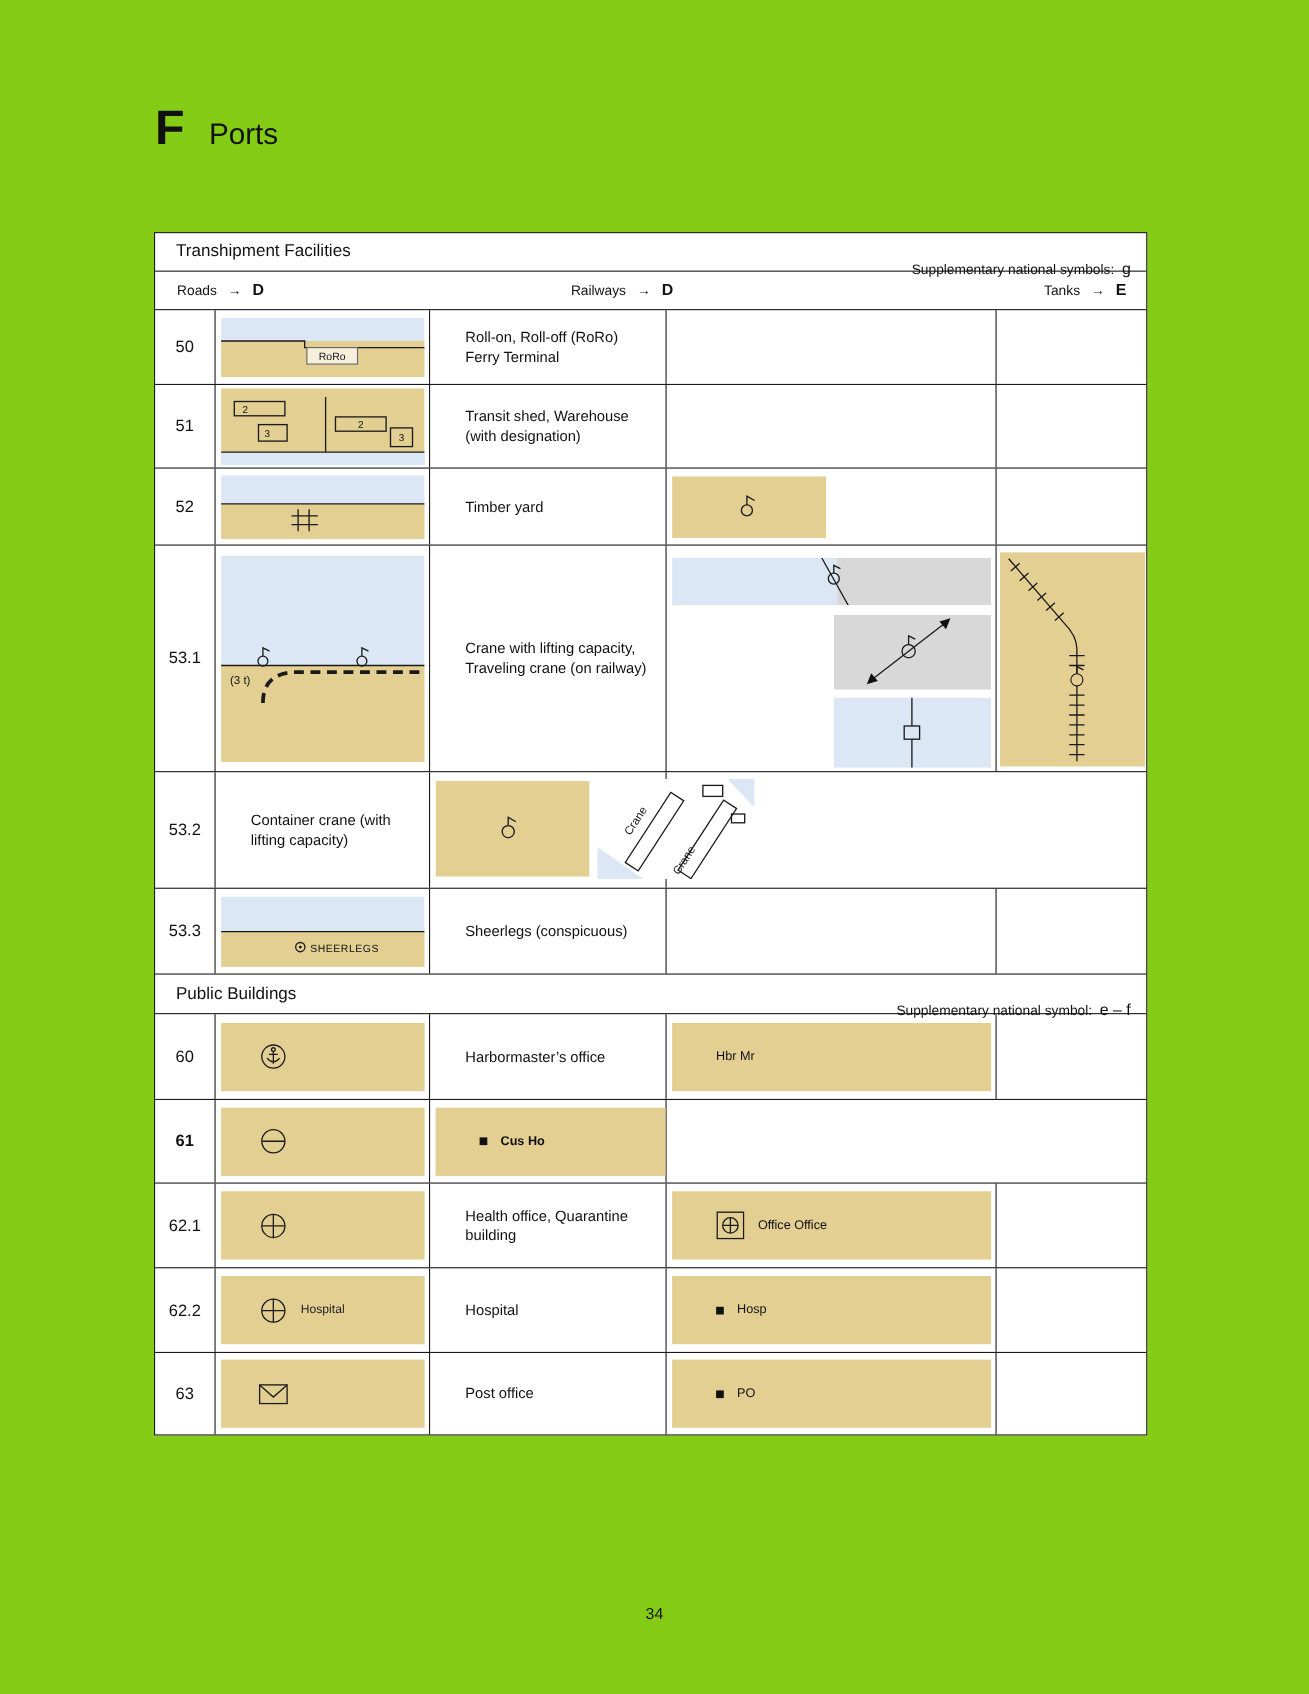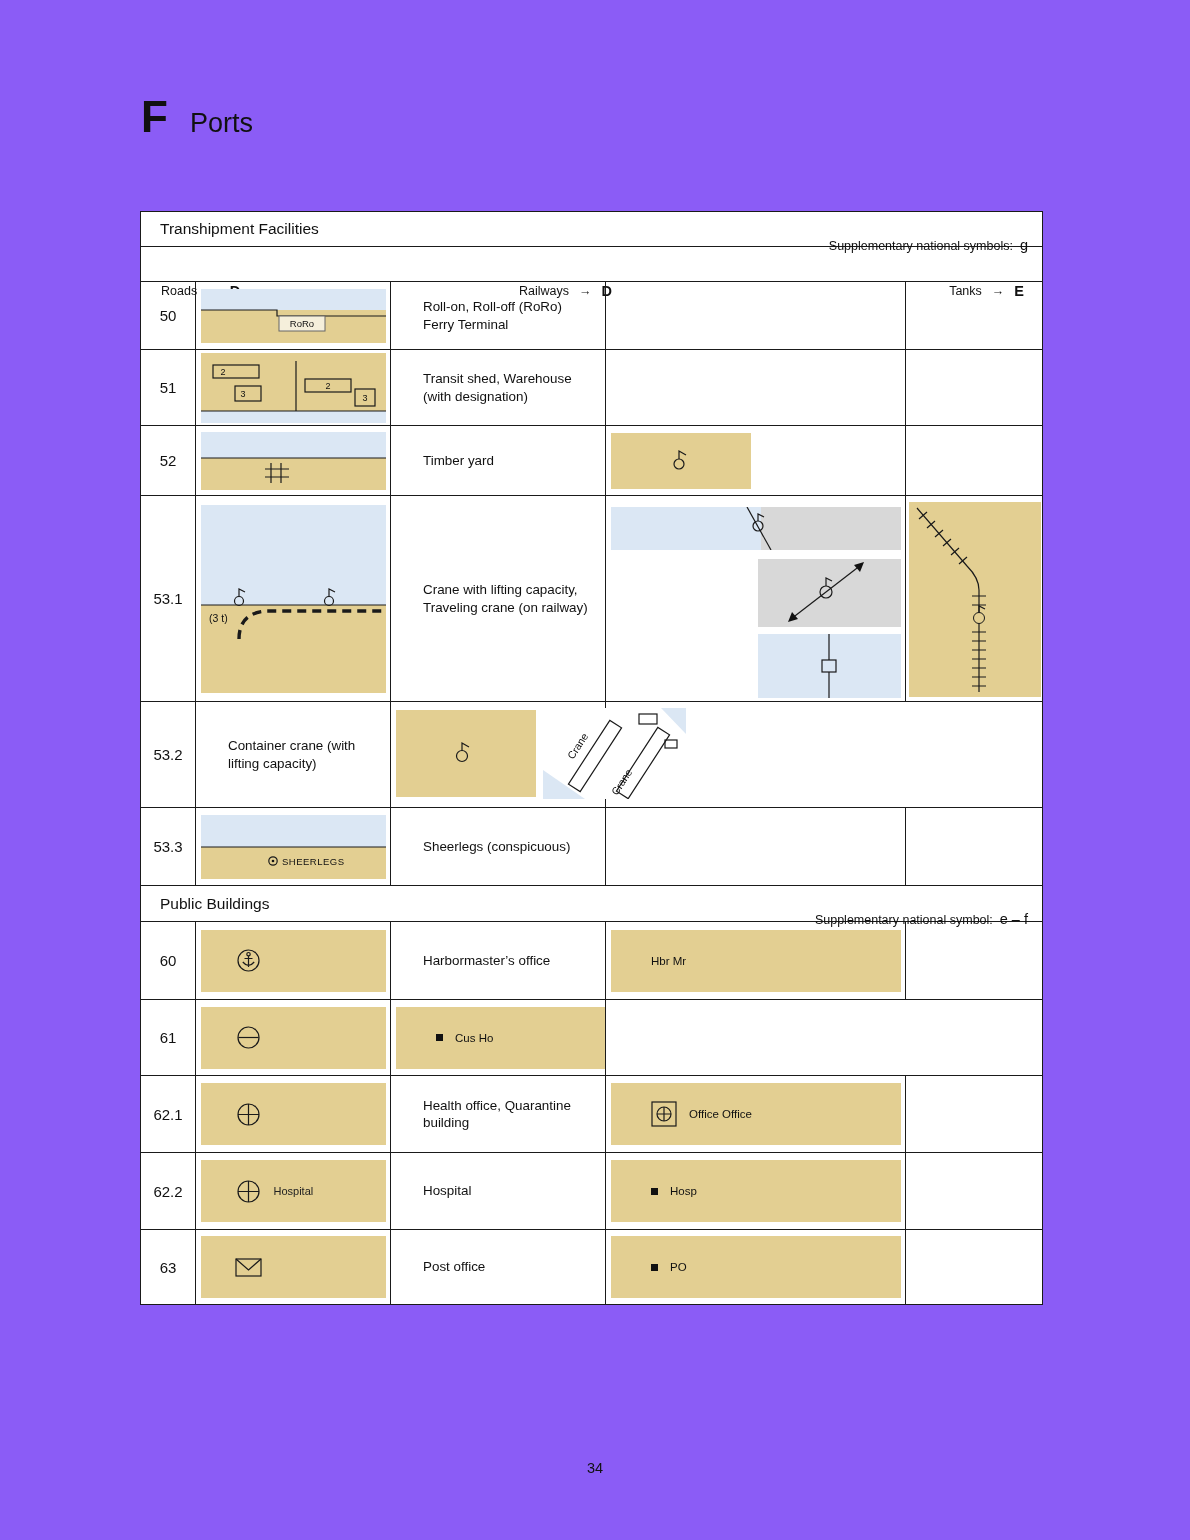--- a/index.html
+++ b/index.html
@@ -1,40 +1,40 @@
 <!DOCTYPE html>
 <html style="--land: #e3cf92; --water: #dbe7f4; --gray: #d8d8d8;"><head>
 <meta charset="utf-8">
 <style>
   html,body{margin:0;padding:0;background:#fff;}
   body{font-family:"Liberation Sans", sans-serif; color:#111;}
-  .page{position:relative;width:1190px;height:1540px;background:#8b5cf6;overflow:hidden;}
+  .page{position:relative;width:1190px;height:1540px;background:#84cc16;overflow:hidden;}
   .title-row{position:absolute;left:141px;top:92px;}
   .title-letter{font-size:44px;font-weight:bold;}
   .title-text{font-size:27px;margin-left:22px;}
   .sym-table{position:absolute;left:140px;top:211px;width:903px;border:1.5px solid #1a1a1a;box-sizing:border-box;background:#fff;}
   .hrow{display:flex;justify-content:space-between;align-items:center;height:35px;border-bottom:1px solid #1a1a1a;padding:0 14px 0 19px;box-sizing:border-box;}
   .hrow.pub{height:36px;}
   .hrow-title{font-size:15.5px;}
   .hrow-supp{font-size:12.5px;margin-top:31px;}
   .supp-val{font-size:14.5px;margin-left:7px;}
   .refrow{position:relative;height:34px;border-bottom:1px solid #1a1a1a;font-size:12.5px;}
-  .refgroup{position:absolute;top:50%;transform:translateY(-50%);display:flex;align-items:center;gap:10px;margin-top:27px;}
+  .refgroup{position:absolute;top:50%;transform:translateY(-50%);display:flex;align-items:center;gap:10px;}
   .refgroup .val{font-size:14.5px;font-weight:bold;}
   .g-roads{left:20px;} .g-rail{left:378px;} .g-tanks{right:18px;}
   .row{display:grid;grid-template-columns:55px 195px 215px 300px 1fr;border-bottom:1px solid #1a1a1a;box-sizing:border-box;}
   .row.last{border-bottom:none;}
   .cell{border-right:1px solid #1a1a1a;display:flex;align-items:center;justify-content:center;box-sizing:border-box;position:relative;}
   .c-right{border-right:none;}
   .c-num{font-size:15px;}
   .c-desc{justify-content:flex-start;text-align:left;padding:6px 12px 6px 32px;font-size:13.4px;line-height:1.3;}
   .c-mid{justify-content:flex-start;padding-left:5px;}
   .r50{height:68px;}.r51{height:76px;}.r52{height:70px;}.r531{height:206px;}
   .r532{height:106px;}.r533{height:78px;}
-  .r60{height:78px;}.r61{height:76px;}.r621{height:77px;}.r622{height:77px;}.r63{height:74px;}
+  .r60{height:78px;}.r61{height:76px;font-weight:bold;}.r621{height:77px;}.r622{height:77px;}.r63{height:74px;}
   .f-land{fill:var(--land,#e3cf92);}
   .f-water{fill:var(--water,#dbe7f4);}
   .f-gray{fill:var(--gray,#d8d8d8);}
   svg{display:block;}
   svg text{font-family:"Liberation Sans",sans-serif;fill:#111;}
   .ln{stroke:#1a1a1a;fill:none;stroke-width:1.2px;}
   .thk{stroke-width:3.4px;}
   .abs{position:absolute;}
   .symland{width:185px;height:62px;background:var(--land,#e3cf92);display:flex;align-items:center;padding-left:34px;box-sizing:border-box;}
   .pubbox{width:290px;height:62px;background:var(--land,#e3cf92);display:flex;align-items:center;padding-left:40px;box-sizing:border-box;gap:12px;font-size:11.5px;}

